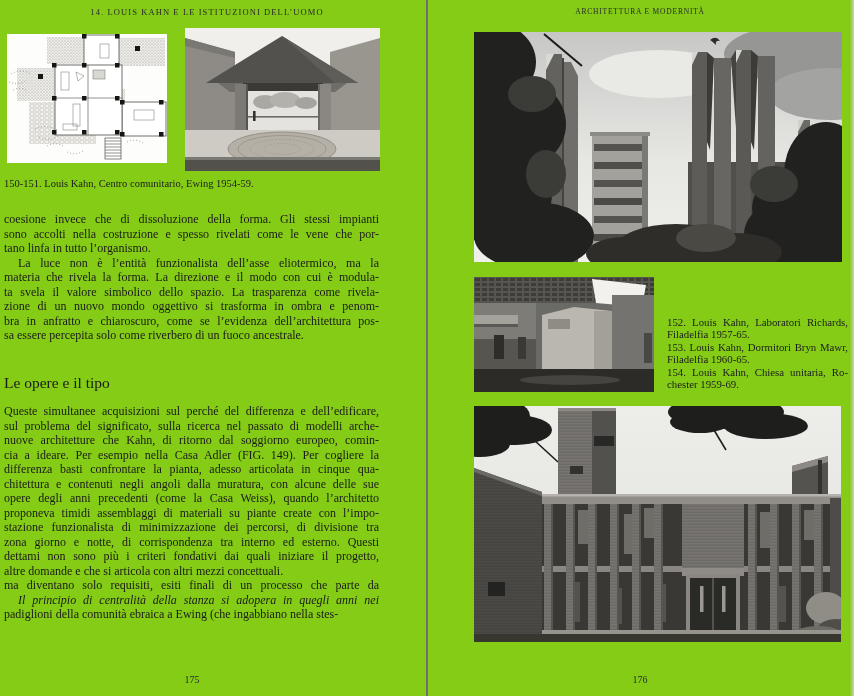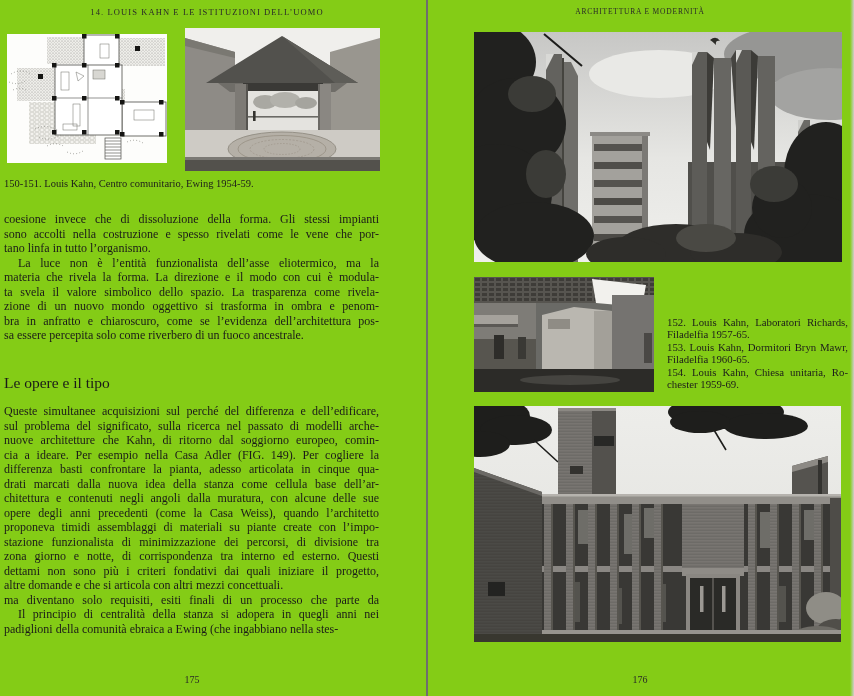--- a/index.html
+++ b/index.html
@@ -164,30 +164,29 @@
       </div>
 
     <div class="section-heading">Le opere e il tipo</div>
 
     <div class="body-text" id="text-block-2" style="top:404px;">
         <div class="ln">Queste simultanee acquisizioni sul perché del differenza e dell’edificare,</div>
         <div class="ln">sul problema del significato, sulla ricerca nel passato di modelli arche-</div>
         <div class="ln">nuove architetture che Kahn, di ritorno dal soggiorno europeo, comin-</div>
         <div class="ln">cia a ideare. Per esempio nella Casa Adler (FIG. 149). Per cogliere la</div>
         <div class="ln">differenza basti confrontare la pianta, adesso articolata in cinque qua-</div>
-        <div class="ln">drati marcati dalla nuova idea della stanza come cellula base dell’ar-</div>
         <div class="ln">chitettura e contenuti negli angoli dalla muratura, con alcune delle sue</div>
         <div class="ln">opere degli anni precedenti (come la Casa Weiss), quando l’architetto</div>
         <div class="ln">proponeva timidi assemblaggi di materiali su piante create con l’impo-</div>
         <div class="ln">stazione funzionalista di minimizzazione dei percorsi, di divisione tra</div>
         <div class="ln">zona giorno e notte, di corrispondenza tra interno ed esterno. Questi</div>
         <div class="ln">dettami non sono più i criteri fondativi dai quali iniziare il progetto,</div>
         <div class="ln last">altre domande e che si articola con altri mezzi concettuali.</div>
         <div class="ln">ma diventano solo requisiti, esiti finali di un processo che parte da</div>
-        <div class="ln" style="text-indent: 14px;">Il principio di centralità della stanza si adopera in quegli anni nei</div>
+        <div class="ln" style="text-indent: 14px; font-style: italic;">Il principio di centralità della stanza si adopera in quegli anni nei</div>
         <div class="ln last">padiglioni della comunità ebraica a Ewing (che ingabbiano nella stes-</div>
       </div>
 
     <div class="page-number pn-left">175</div>
   </div>
 
   <div class="gutter"></div>
 
   <div class="page page-right">
 

